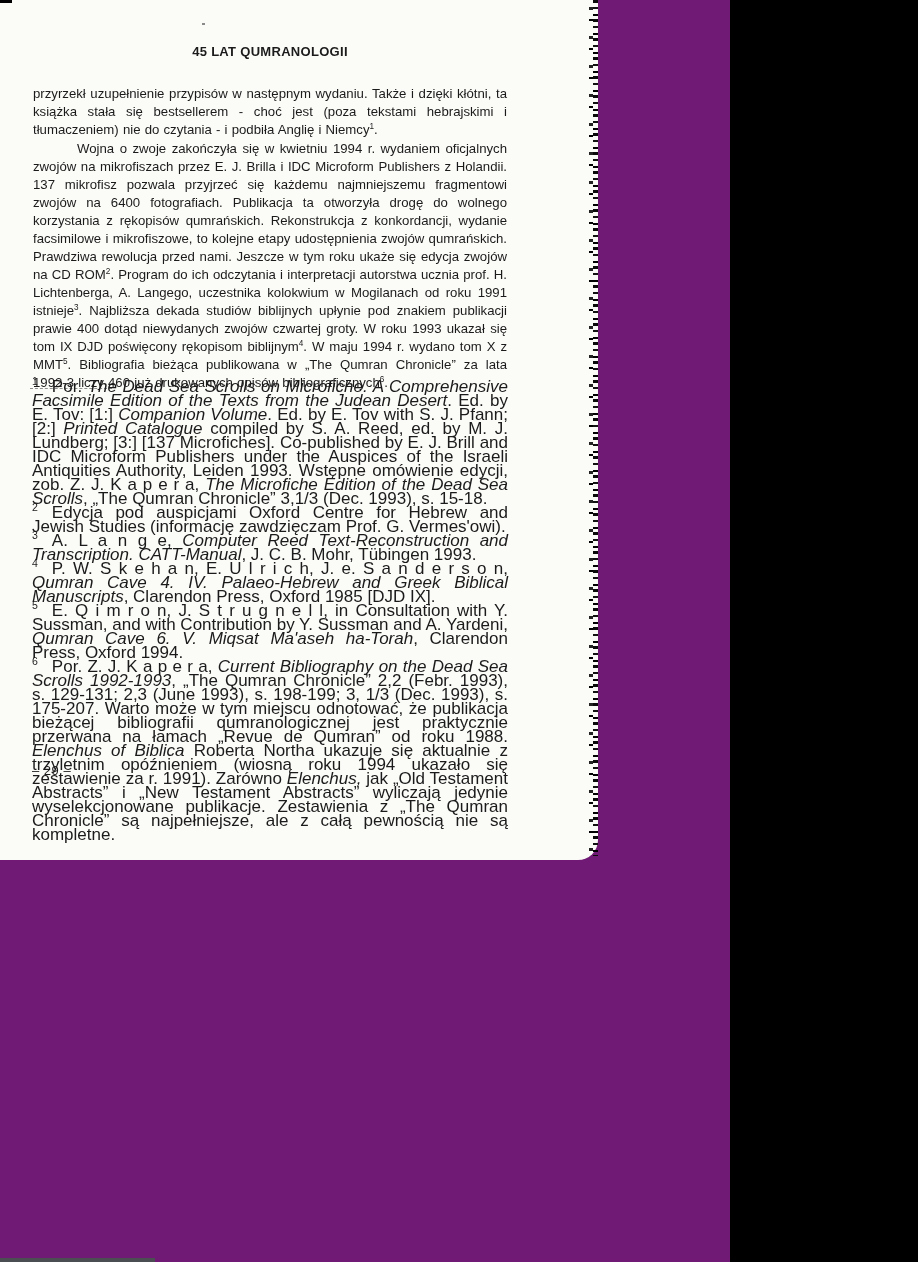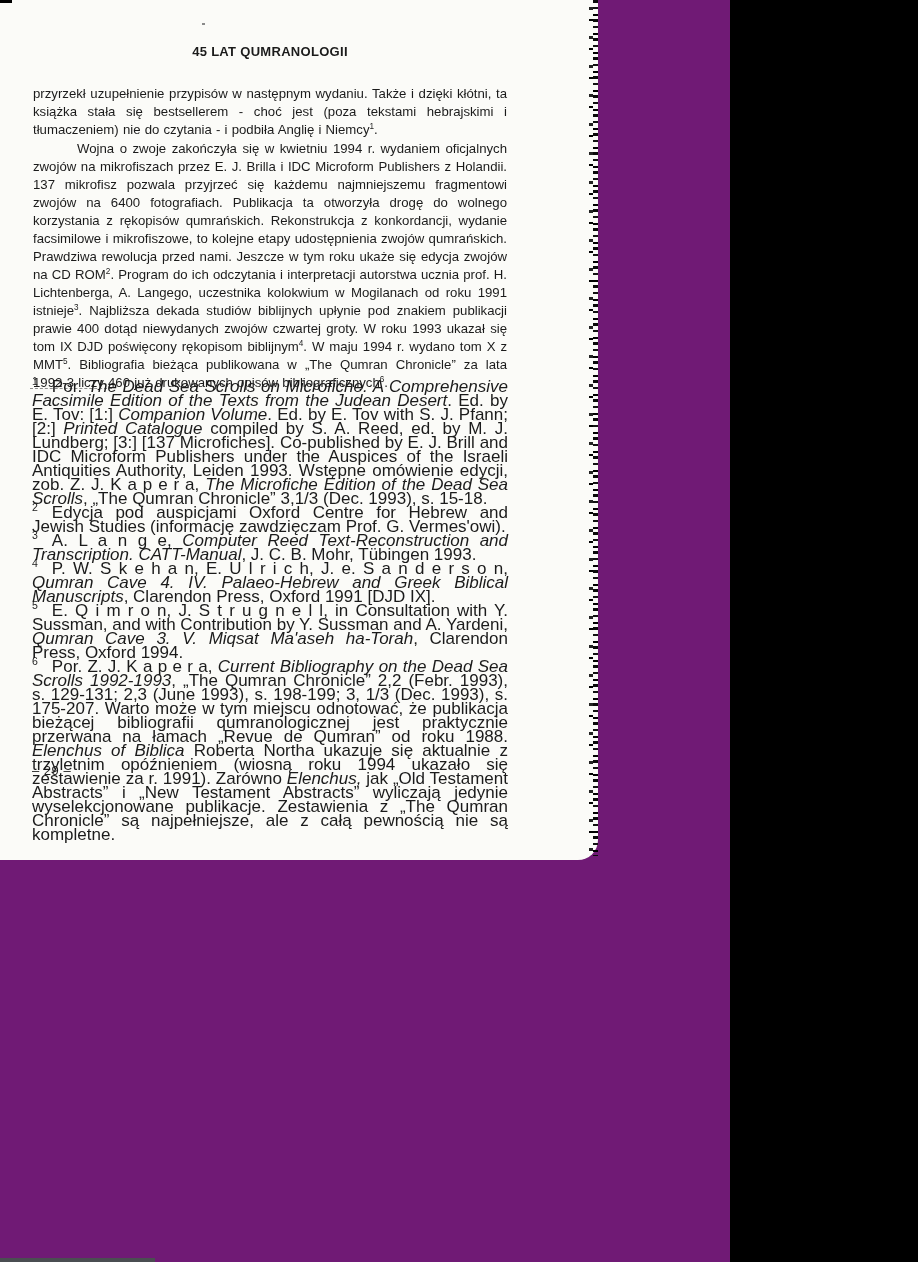--- a/index.html
+++ b/index.html
@@ -41,21 +41,21 @@
     <div class="running-header">45 LAT QUMRANOLOGII</div>
     <div class="body-text">
         <p><span>przyrzekł uzupełnienie przypisów w następnym wydaniu. Także i dzięki kłótni, ta książka stała się bestsellerem - choć jest (poza tekstami hebrajskimi i tłumaczeniem) nie do czytania - i podbiła Anglię i Niemcy</span><sup class="sup">1</sup><span>.</span></p>
         <p class="indent"><span>Wojna o zwoje zakończyła się w kwietniu 1994 r. wydaniem oficjalnych zwojów na mikrofiszach przez E. J. Brilla i IDC Microform Publishers z Holandii. 137 mikrofisz pozwala przyjrzeć się każdemu najmniejszemu fragmentowi zwojów na 6400 fotografiach. Publikacja ta otworzyła drogę do wolnego korzystania z rękopisów qumrańskich. Rekonstrukcja z konkordancji, wydanie facsimilowe i mikrofiszowe, to kolejne etapy udostępnienia zwojów qumrańskich. Prawdziwa rewolucja przed nami. Jeszcze w tym roku ukaże się edycja zwojów na CD ROM</span><sup class="sup">2</sup><span>. Program do ich odczytania i interpretacji autorstwa ucznia prof. H. Lichtenberga, A. Langego, uczestnika kolokwium w Mogilanach od roku 1991 istnieje</span><sup class="sup">3</sup><span>. Najbliższa dekada studiów biblijnych upłynie pod znakiem publikacji prawie 400 dotąd niewydanych zwojów czwartej groty. W roku 1993 ukazał się tom IX DJD poświęcony rękopisom biblijnym</span><sup class="sup">4</sup><span>. W maju 1994 r. wydano tom X z MMT</span><sup class="sup">5</sup><span>. Bibliografia bieżąca publikowana w „The Qumran Chronicle” za lata 1992-3 liczy 460 już drukowanych opisów bibliograficznych</span><sup class="sup">6</sup><span>.</span></p>
       </div>
     <div class="fn-separator"></div>
     <div class="footnotes">
         <p><sup class="sup">1</sup><span class="fn-gap"></span><span>Por. </span><span class="it">The Dead Sea Scrolls on Microfiche. A Comprehensive Facsimile Edition of the Texts from the Judean Desert</span><span>. Ed. by E. Tov: [1:] </span><span class="it">Companion Volume</span><span>. Ed. by E. Tov with S. J. Pfann; [2:] </span><span class="it">Printed Catalogue</span><span> compiled by S. A. Reed, ed. by M. J. Lundberg; [3:] [137 Microfiches]. Co-published by E. J. Brill and IDC Microform Publishers under the Auspices of the Israeli Antiquities Authority, Leiden 1993. Wstępne omówienie edycji, zob. Z. J. K a p e r a, </span><span class="it">The Microfiche Edition of the Dead Sea Scrolls</span><span>, „The Qumran Chronicle” 3,1/3 (Dec. 1993), s. 15-18.</span></p>
         <p><sup class="sup">2</sup><span class="fn-gap"></span><span>Edycja pod auspicjami Oxford Centre for Hebrew and Jewish Studies (informację zawdzięczam Prof. G. Vermes'owi).</span></p>
         <p><sup class="sup">3</sup><span class="fn-gap"></span><span>A. L a n g e, </span><span class="it">Computer Reed Text-Reconstruction and Transcription. CATT-Manual</span><span>, J. C. B. Mohr, Tübingen 1993.</span></p>
-        <p><sup class="sup">4</sup><span class="fn-gap"></span><span>P. W. S k e h a n, E. U l r i c h, J. e. S a n d e r s o n, </span><span class="it">Qumran Cave 4. IV. Palaeo-Hebrew and Greek Biblical Manuscripts</span><span>, Clarendon Press, Oxford 1991 [DJD IX].</span></p>
-        <p><sup class="sup">5</sup><span class="fn-gap"></span><span>E. Q i m r o n, J. S t r u g n e l l, in Consultation with Y. Sussman, and with Contribution by Y. Sussman and A. Yardeni, </span><span class="it">Qumran Cave 3. V. Miqsat Ma'aseh ha-Torah</span><span>, Clarendon Press, Oxford 1994.</span></p>
+        <p><sup class="sup">4</sup><span class="fn-gap"></span><span>P. W. S k e h a n, E. U l r i c h, J. e. S a n d e r s o n, </span><span class="it">Qumran Cave 4. IV. Palaeo-Hebrew and Greek Biblical Manuscripts</span><span>, Clarendon Press, Oxford 1985 [DJD IX].</span></p>
+        <p><sup class="sup">5</sup><span class="fn-gap"></span><span>E. Q i m r o n, J. S t r u g n e l l, in Consultation with Y. Sussman, and with Contribution by Y. Sussman and A. Yardeni, </span><span class="it">Qumran Cave 6. V. Miqsat Ma'aseh ha-Torah</span><span>, Clarendon Press, Oxford 1994.</span></p>
         <p><sup class="sup">6</sup><span class="fn-gap"></span><span>Por. Z. J. K a p e r a, </span><span class="it">Current Bibliography on the Dead Sea Scrolls 1992-1993</span><span>, „The Qumran Chronicle” 2,2 (Febr. 1993), s. 129-131; 2,3 (June 1993), s. 198-199; 3, 1/3 (Dec. 1993), s. 175-207. Warto może w tym miejscu odnotować, że publikacja bieżącej bibliografii qumranologicznej jest praktycznie przerwana na łamach „Revue de Qumran” od roku 1988. </span><span class="it">Elenchus of Biblica</span><span> Roberta Northa ukazuje się aktualnie z trzyletnim opóźnieniem (wiosną roku 1994 ukazało się zestawienie za r. 1991). Zarówno </span><span class="it">Elenchus,</span><span> jak „Old Testament Abstracts” i „New Testament Abstracts” wyliczają jedynie wyselekcjonowane publikacje. Zestawienia z „The Qumran Chronicle” są najpełniejsze, ale z całą pewnością nie są kompletne.</span></p>
       </div>
     <div class="page-number">– 29 –</div>
     <div class="edge-noise"></div>
   </div>
   <div class="bottom-bar"></div>
 </div>
 
 </body></html>

